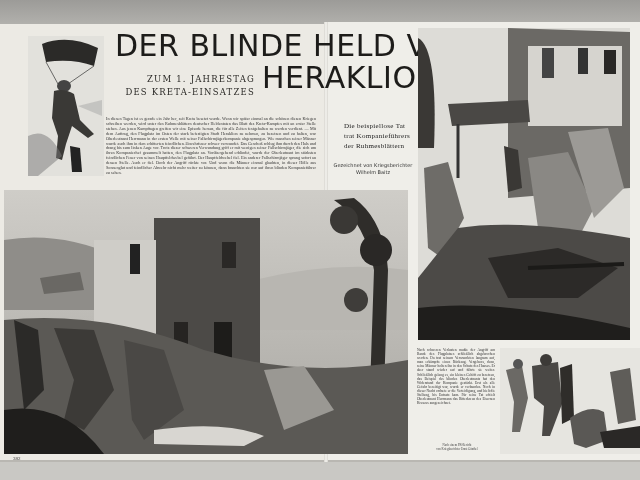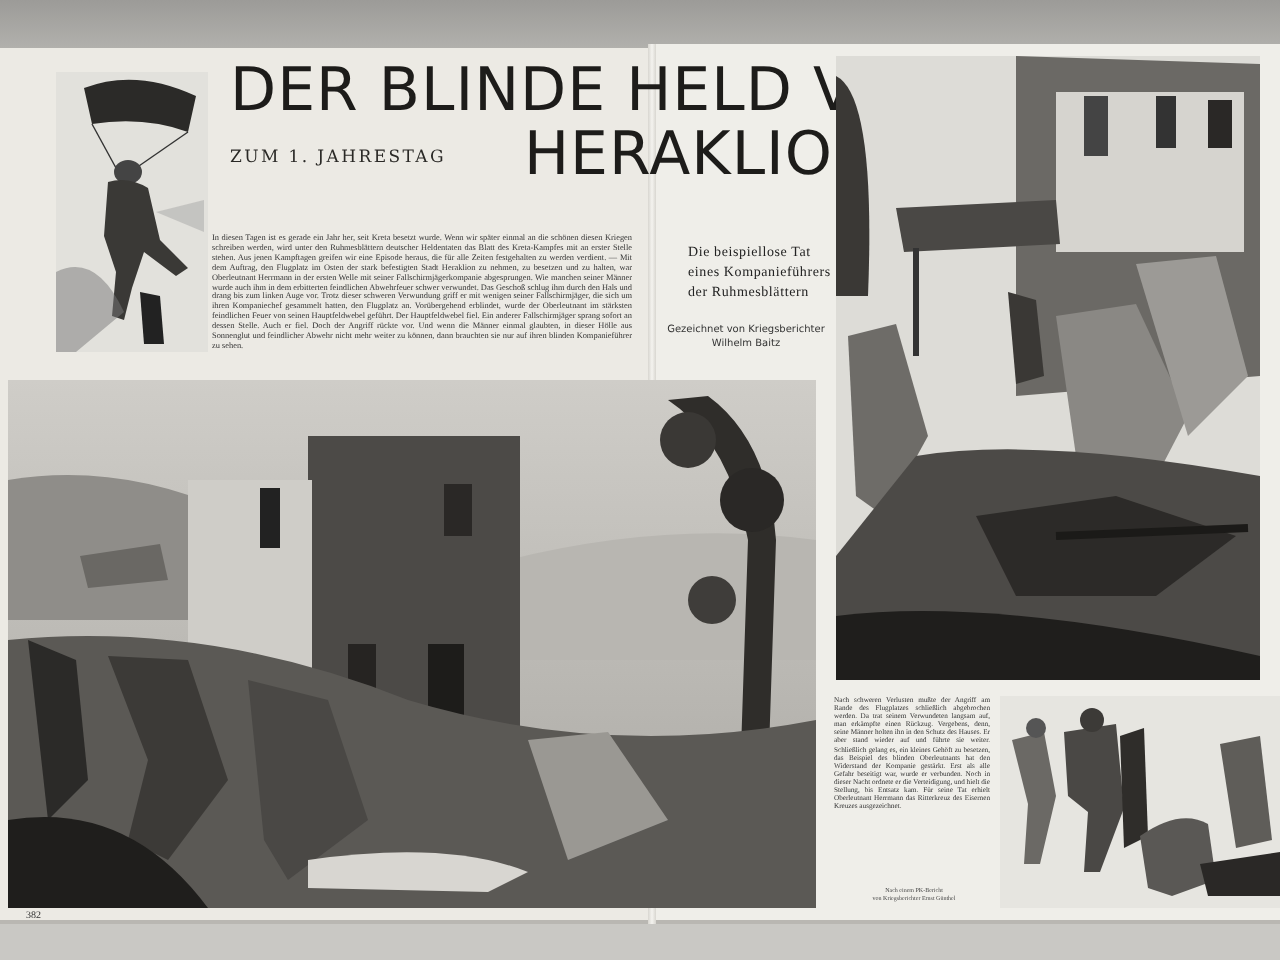--- a/index.html
+++ b/index.html
@@ -22,21 +22,21 @@
     color:#1d1c1a; white-space:nowrap; line-height:32px; font-weight:400;
   }
   .title-line2 {
     position:absolute; left:262px; top:62px;
     font-family:"DejaVu Sans", sans-serif; font-size:30px; letter-spacing:0.5px;
     color:#1d1c1a; line-height:32px;
   }
   .subtitle {
     position:absolute; left:115px; top:73px; width:140px;
     font-family:"DejaVu Serif", serif; font-size:8.5px; letter-spacing:1.2px;
-    color:#2a2926; line-height:13px;
+    color:#2a2926; line-height:13px;text-align:right;
   }
   .body-text {
     position:absolute; left:106px; top:117px; width:210px; height:60px;
     font-family:"Liberation Serif", serif; font-size:4.2px; line-height:4.9px;
     color:#333; text-align:justify; overflow:hidden;
   }
   .right-sub {
     position:absolute; left:344px; top:121px; width:90px;
     font-family:Liberation Serif, serif; font-size:7px; line-height:10px;
     color:#222; letter-spacing:0.3px;
@@ -81,27 +81,28 @@
     <path d="M0 100 Q20 90 34 120 L10 140 L0 140 Z" fill="#777" opacity="0.5"></path>
     <path d="M50 70 L74 64 L74 80 Z" fill="#999" opacity="0.4"></path>
   </svg>
 </div>
 
 <div class="title">DER BLINDE HELD VON</div>
 <div class="title-line2">HERAKLION</div>
 
 <div class="subtitle">
   <div>ZUM 1. JAHRESTAG</div>
+  <div>DES KRETA-EINSATZES</div>
 </div>
 
 <div class="body-text">In diesen Tagen ist es gerade ein Jahr her, seit Kreta besetzt wurde. Wenn wir später einmal an die schönen diesen Kriegen schreiben werden, wird unter den Ruhmesblättern deutscher Heldentaten das Blatt des Kreta-Kampfes mit an erster Stelle stehen. Aus jenen Kampftagen greifen wir eine Episode heraus, die für alle Zeiten festgehalten zu werden verdient. — Mit dem Auftrag, den Flugplatz im Osten der stark befestigten Stadt Heraklion zu nehmen, zu besetzen und zu halten, war Oberleutnant Herrmann in der ersten Welle mit seiner Fallschirmjägerkompanie abgesprungen. Wie manchen seiner Männer wurde auch ihm in dem erbitterten feindlichen Abwehrfeuer schwer verwundet. Das Geschoß schlug ihm durch den Hals und drang bis zum linken Auge vor. Trotz dieser schweren Verwundung griff er mit wenigen seiner Fallschirmjäger, die sich um ihren Kompaniechef gesammelt hatten, den Flugplatz an. Vorübergehend erblindet, wurde der Oberleutnant im stärksten feindlichen Feuer von seinen Hauptfeldwebel geführt. Der Hauptfeldwebel fiel. Ein anderer Fallschirmjäger sprang sofort an dessen Stelle. Auch er fiel. Doch der Angriff rückte vor. Und wenn die Männer einmal glaubten, in dieser Hölle aus Sonnenglut und feindlicher Abwehr nicht mehr weiter zu können, dann brauchten sie nur auf ihren blinden Kompanieführer zu sehen.</div>
 
 <div class="right-sub">
   <div>Die beispiellose Tat</div>
-  <div>eines Kompanieführers</div>
+  <div>trat Kompanieführers</div>
   <div>der Ruhmesblättern</div>
 </div>
 <div class="byline">
   <div>Gezeichnet von Kriegsberichter</div>
   <div>Wilhelm Baitz</div>
 </div>
 
 <div class="sketch" style="left:4px;top:190px;width:404px;height:264px;">
   <svg width="404" height="264" viewBox="0 0 404 264">
     <defs>

